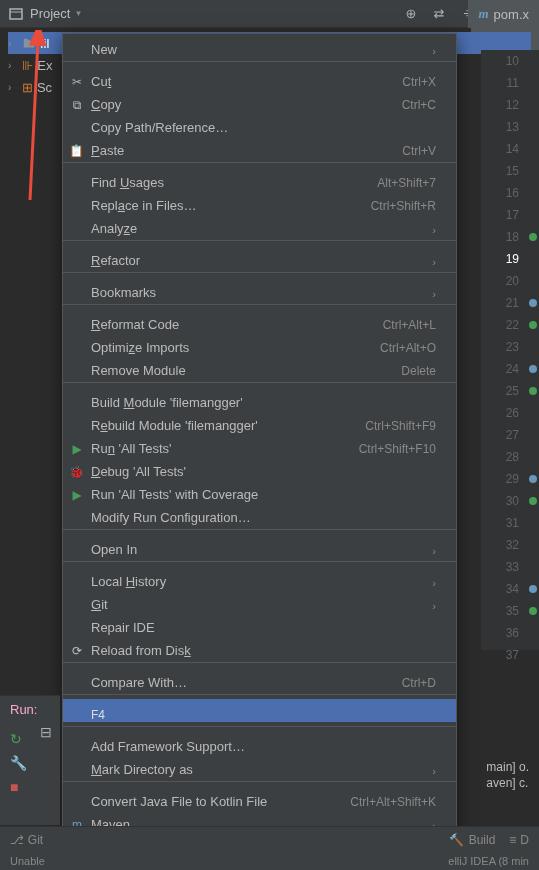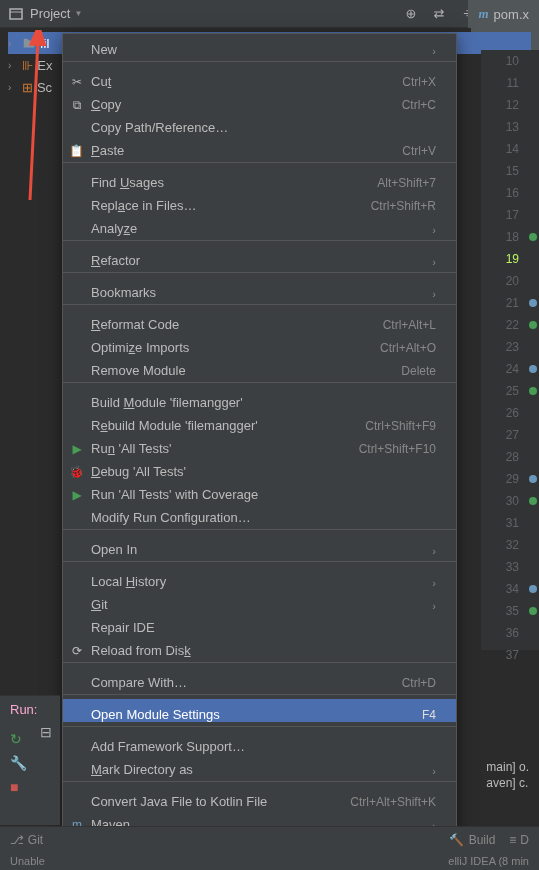--- a/index.html
+++ b/index.html
@@ -21,21 +21,21 @@
     .tree-row { display: flex; align-items: center; gap: 4px; height: 22px; color: #bbb; }
     .tree-arrow { width: 10px; font-size: 10px; color: #888; }
     .tree-row.sel { background: #4b6eaf; color: #fff; }
     
     .annotation { position: absolute; top: 68px; left: 88px; color: #e74c3c; font-size: 16px; font-weight: 500; }
     .arrow-svg { position: absolute; top: 30px; left: 10px; pointer-events: none; }
     .arrow-svg2 { position: absolute; top: 440px; left: 180px; pointer-events: none; }
     
     .gutter { position: absolute; right: 0; top: 50px; width: 58px; background: #313335; border-left: 1px solid #323232; height: 600px; }
     .line-num { height: 22px; display: flex; align-items: center; justify-content: flex-end; padding-right: 20px; color: #606366; font-size: 12px; position: relative; }
-    .line-num.curr { color: #bef264; }
+    .line-num.curr { color: #ffffff; }
     .marker { position: absolute; right: 2px; top: 7px; width: 8px; height: 8px; border-radius: 50%; background: #499c54; }
     .marker.b { background: #6897bb; }
     
     .context-menu { position: absolute; top: 33px; left: 62px; width: 395px; background: #3c3f41; border: 1px solid #555; box-shadow: 0 4px 16px rgba(0,0,0,0.5); }
     .menu-item { height: 23px; display: flex; align-items: flex-end; padding: 0 20px 0 28px; position: relative; color: #bbb; cursor: default; }
     .menu-item.highlighted { background: #4b6eaf; color: #fff; }
     .menu-label { flex: 1; }
     .menu-shortcut { color: #888; font-size: 12px; }
     .menu-item.highlighted .menu-shortcut { color: #ddd; }
     .menu-submenu { color: #888; font-size: 11px; }
@@ -271,21 +271,20 @@
       <span class="menu-icon">⟳</span>
       <span class="menu-label">Reload from Dis<span class="mnemonic">k</span></span>
     </div>
     <div class="menu-sep"></div>
     <div class="menu-item">
       <span class="menu-label">Compare With…</span>
       <span class="menu-shortcut">Ctrl+D</span>
     </div>
     <div class="menu-sep"></div>
     <div class="menu-item highlighted">
-      <span class="menu-label">Open Module Settings</span>
       <span class="menu-shortcut">F4</span>
     </div>
     <div class="menu-sep"></div>
     <div class="menu-item">
       <span class="menu-label">Add Framework Support…</span>
     </div>
     <div class="menu-item">
       <span class="menu-label"><span class="mnemonic">M</span>ark Directory as</span>
       <span class="menu-submenu">›</span>
     </div>

